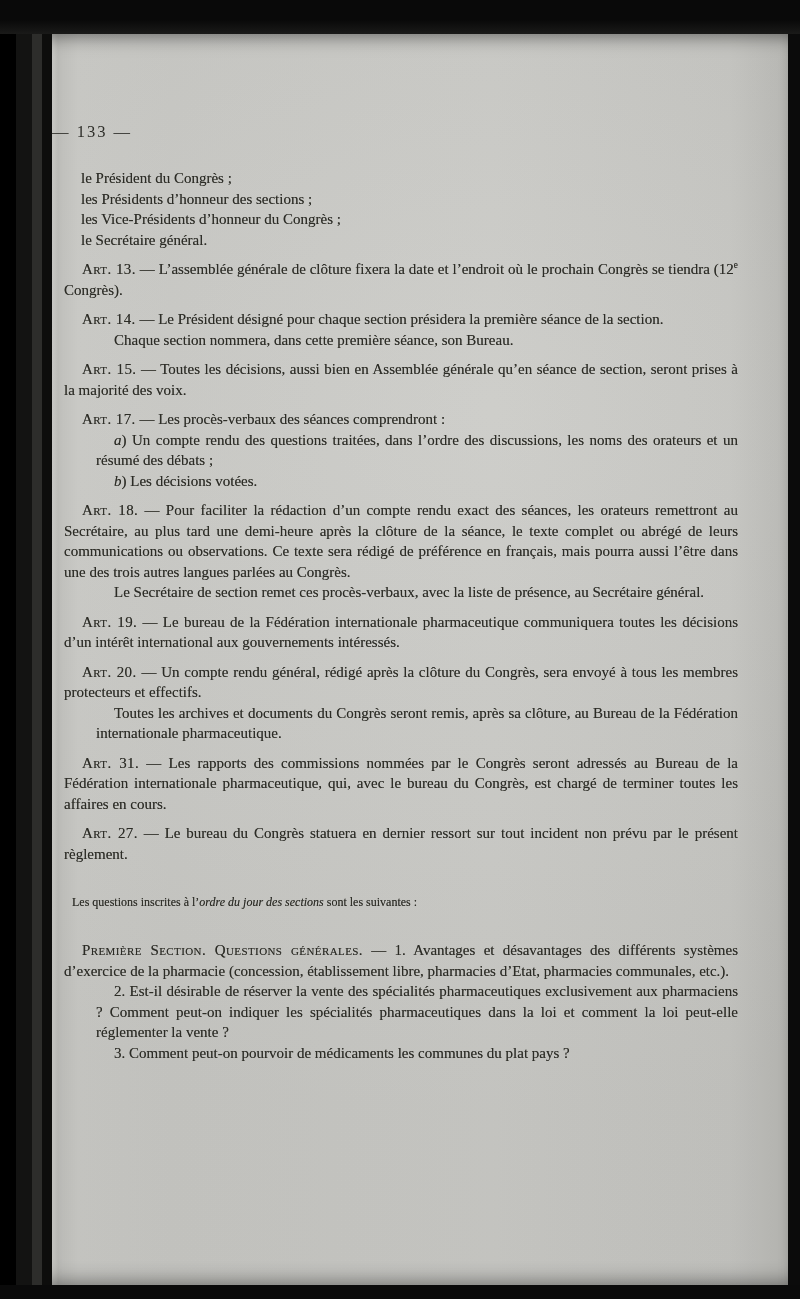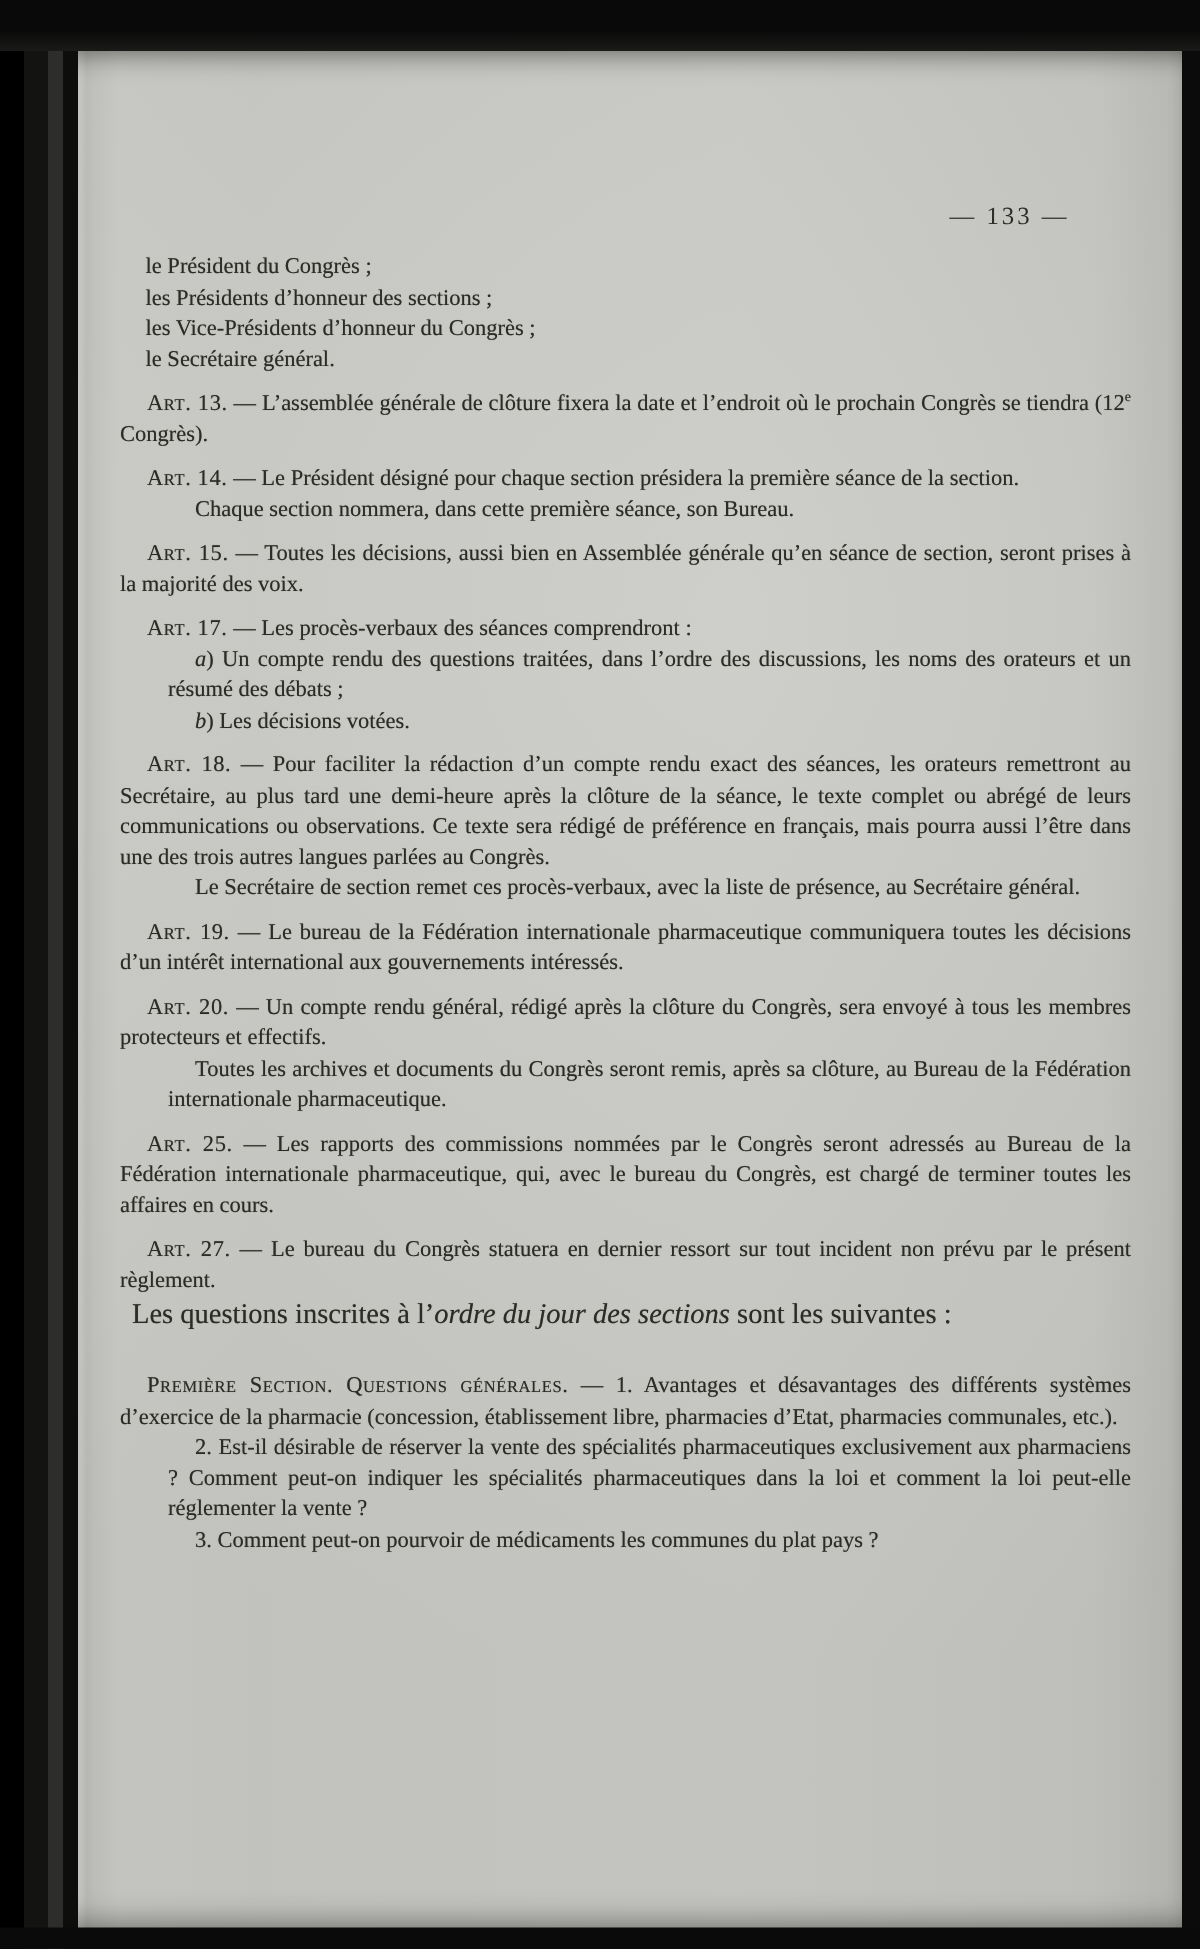--- a/index.html
+++ b/index.html
@@ -23,38 +23,38 @@
     background: #0a0a0a;
   }
   .scan {
     position: absolute; left: 52px; top: 34px; width: 736px; height: 1251px;
     background:
       radial-gradient(ellipse 900px 700px at 60% 30%, rgba(255,255,255,0.06), rgba(0,0,0,0.04)),
       linear-gradient(90deg, #dbdbd7 0px, #c1c1bd 6px, #cbcbc7 26px, #c9c9c5 120px, #cbcbc7 60%, #c6c6c2 92%, #b9b9b5 100%);
     box-shadow: inset 0 14px 18px -12px rgba(0,0,0,0.5), inset 0 -16px 20px -14px rgba(0,0,0,0.45);
   }
   .page-number {
-    position: absolute; top: 100px; left: 0; width: 648px;
-    text-align: right;
+    position: absolute; top: 88px; left: 0; width: 648px;
+    text-align: left;
     font-size: 16.5px; letter-spacing: 2px;
     color: #2e2e29;
-    margin-left: 13px;
   }
   .content {
-    position: absolute; left: 28px; top: 134px; width: 674px;
+    position: absolute; left: 12px; top: 134px; width: 674px;
     color: #2c2c26;
     font-size: 15px; line-height: 20.5px;
     text-shadow: 0 0 0.5px rgba(45,45,40,0.55);
   }
   .blk { margin: 0; text-align: justify; text-indent: 18px; }
   .list { text-indent: 0; padding-left: 17px; text-align: left; }
   .art { margin-top: 9px; }
   .para { margin-top: 0; margin-left: 32px; }
   .lead {
-    font-size: 19px; line-height: 25px;
+    margin-top: 26px;
+    font-size: 12px; line-height: 25px;
     text-indent: 8px;
   }
   .section { margin-top: 25px; }
   .sc { font-variant: small-caps; letter-spacing: 0.4px; }
   .it { font-style: italic; }
   sup { font-size: 0.62em; line-height: 0; }
 </style>
 </head>
 <body>
 
@@ -74,20 +74,20 @@
       <p class="blk para"><span>Chaque section nommera, dans cette première séance, son Bureau.</span></p>
       <p class="blk art"><span class="sc">Art. 15.</span><span> — Toutes les décisions, aussi bien en Assemblée générale qu’en séance de section, seront prises à la majorité des voix.</span></p>
       <p class="blk art"><span class="sc">Art. 17.</span><span> — Les procès-verbaux des séances comprendront :</span></p>
       <p class="blk para"><span class="it">a</span><span>) Un compte rendu des questions traitées, dans l’ordre des discussions, les noms des orateurs et un résumé des débats ;</span></p>
       <p class="blk para"><span class="it">b</span><span>) Les décisions votées.</span></p>
       <p class="blk art"><span class="sc">Art. 18.</span><span> — Pour faciliter la rédaction d’un compte rendu exact des séances, les orateurs remettront au Secrétaire, au plus tard une demi-heure après la clôture de la séance, le texte complet ou abrégé de leurs communications ou observations. Ce texte sera rédigé de préférence en français, mais pourra aussi l’être dans une des trois autres langues parlées au Congrès.</span></p>
       <p class="blk para"><span>Le Secrétaire de section remet ces procès-verbaux, avec la liste de présence, au Secrétaire général.</span></p>
       <p class="blk art"><span class="sc">Art. 19.</span><span> — Le bureau de la Fédération internationale pharmaceutique communiquera toutes les décisions d’un intérêt international aux gouvernements intéressés.</span></p>
       <p class="blk art"><span class="sc">Art. 20.</span><span> — Un compte rendu général, rédigé après la clôture du Congrès, sera envoyé à tous les membres protecteurs et effectifs.</span></p>
       <p class="blk para"><span>Toutes les archives et documents du Congrès seront remis, après sa clôture, au Bureau de la Fédération internationale pharmaceutique.</span></p>
-      <p class="blk art"><span class="sc">Art. 25.</span><span> — Les rapports des commissions nommées par le Congrès seront adressés au Bureau de la Fédération internationale pharmaceutique, qui, avec le bureau du Congrès, est chargé de terminer toutes les affaires en cours.</span></p>
+      <p class="blk art"><span class="sc">Art. 31.</span><span> — Les rapports des commissions nommées par le Congrès seront adressés au Bureau de la Fédération internationale pharmaceutique, qui, avec le bureau du Congrès, est chargé de terminer toutes les affaires en cours.</span></p>
       <p class="blk art"><span class="sc">Art. 27.</span><span> — Le bureau du Congrès statuera en dernier ressort sur tout incident non prévu par le présent règlement.</span></p>
       <p class="blk lead"><span>Les questions inscrites à l’</span><span class="it">ordre du jour des sections</span><span> sont les suivantes :</span></p>
       <p class="blk section"><span class="sc">Première Section. Questions générales.</span><span> — 1. Avantages et désavantages des différents systèmes d’exercice de la pharmacie (concession, établissement libre, pharmacies d’Etat, pharmacies communales, etc.).</span></p>
       <p class="blk para"><span>2. Est-il désirable de réserver la vente des spécialités pharmaceutiques exclusivement aux pharmaciens ? Comment peut-on indiquer les spécialités pharmaceutiques dans la loi et comment la loi peut-elle réglementer la vente ?</span></p>
       <p class="blk para"><span>3. Comment peut-on pourvoir de médicaments les communes du plat pays ?</span></p>
     </div>
 </div>
 
 </body></html>

